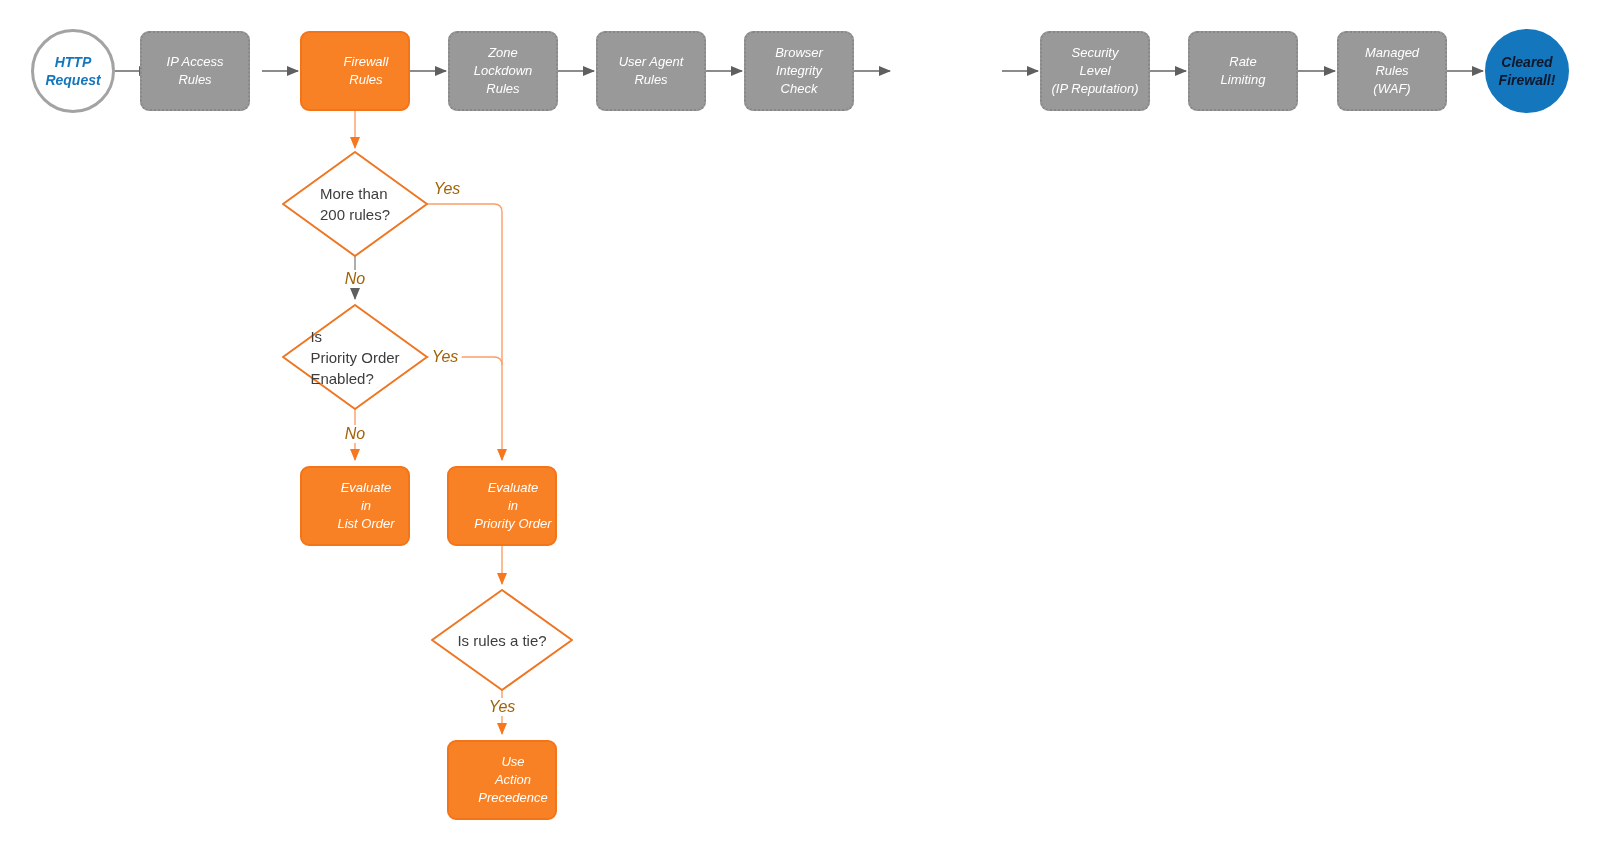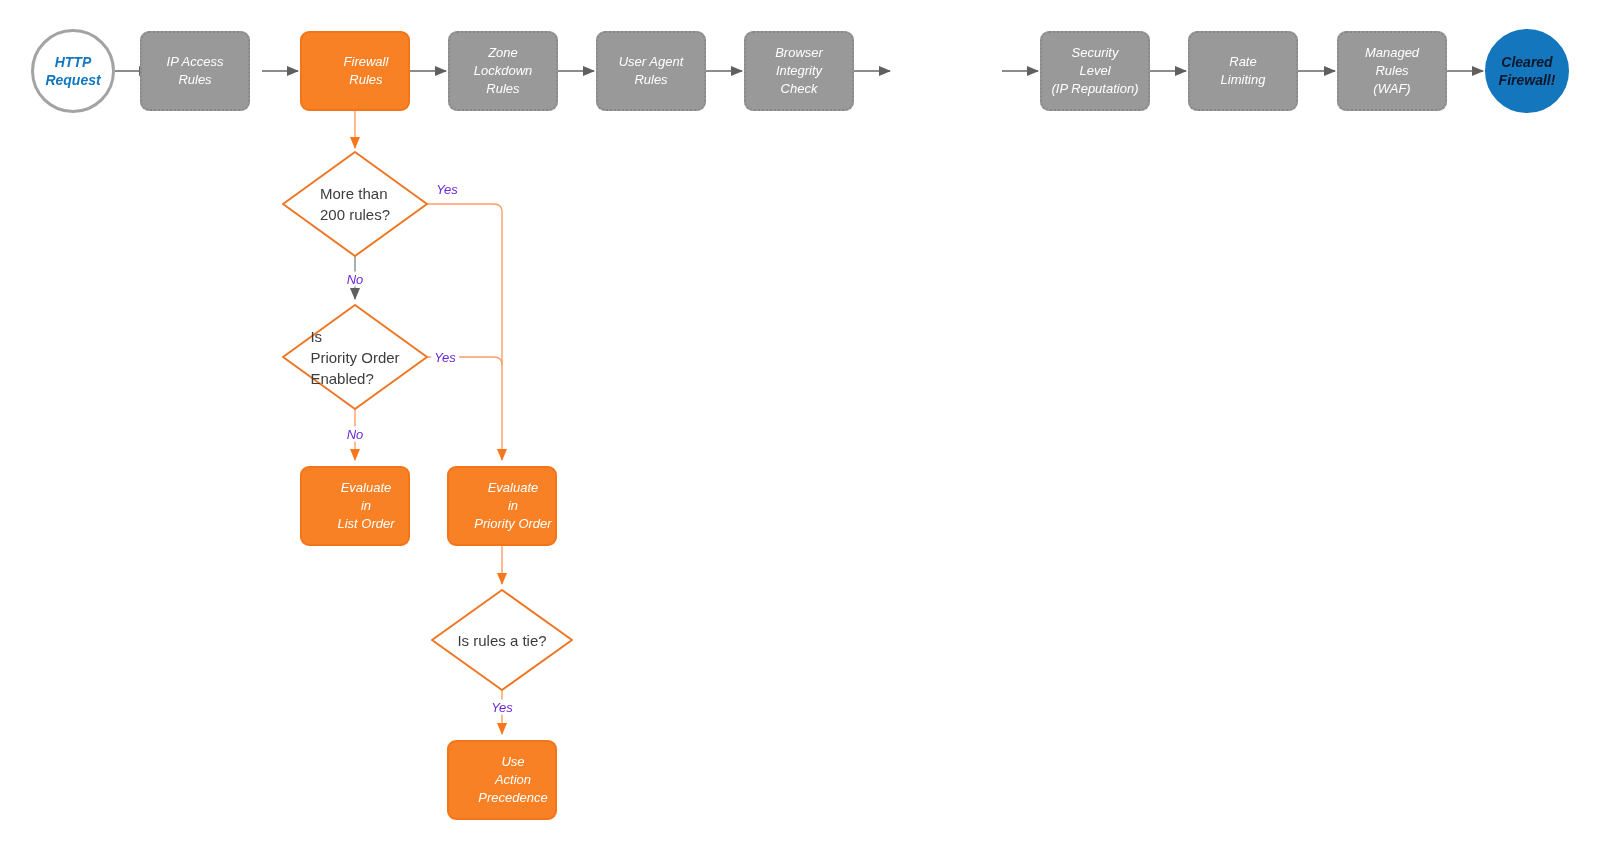--- a/index.html
+++ b/index.html
@@ -14,22 +14,22 @@
   .box{top:31px;width:110px;height:80px;border-radius:9px;color:#ffffff;
     font-style:italic;font-size:13px;line-height:1.38;}
   .gray{background:#999999;border:2px dotted #878787;}
   .orange{background:#f98125;border:2px solid #f2751a;padding-left:22px;}
   .circle{width:84px;height:84px;border-radius:50%;font-weight:bold;font-style:italic;
     font-size:14px;line-height:1.3;}
   .start{top:29px;left:31px;background:#ffffff;border:3px solid #a3a3a3;color:#1477be;}
   .end{top:29px;left:1485px;background:#1477be;border:4px solid #1477be;color:#0f172a;}
   .dlabel{position:absolute;z-index:2;transform:translate(-50%,-50%);color:#3d3d3d;
     font-size:15px;line-height:1.4;text-align:left;white-space:pre-line;}
-  .elabel{position:absolute;z-index:2;transform:translate(-50%,-50%);color:#6d28d9;
-    font-size:13px;font-style:italic;background:#ffffff;padding:0 3px;}
+  .elabel{position:absolute;z-index:2;transform:translate(-50%,-50%);color:#a16207;
+    font-size:16px;font-style:italic;background:#ffffff;padding:0 3px;}
 </style>
 </head>
 <body>
 
 <div class="canvas">
 
   <svg class="wires" width="1600" height="858" viewBox="0 0 1600 858">
     <defs>
       <marker id="mGray" viewBox="0 0 12 10" markerWidth="12" markerHeight="10" refX="11" refY="5" orient="auto" markerUnits="userSpaceOnUse">
         <polygon points="0,0 12,5 0,10" fill="#5f5f5f"></polygon>

